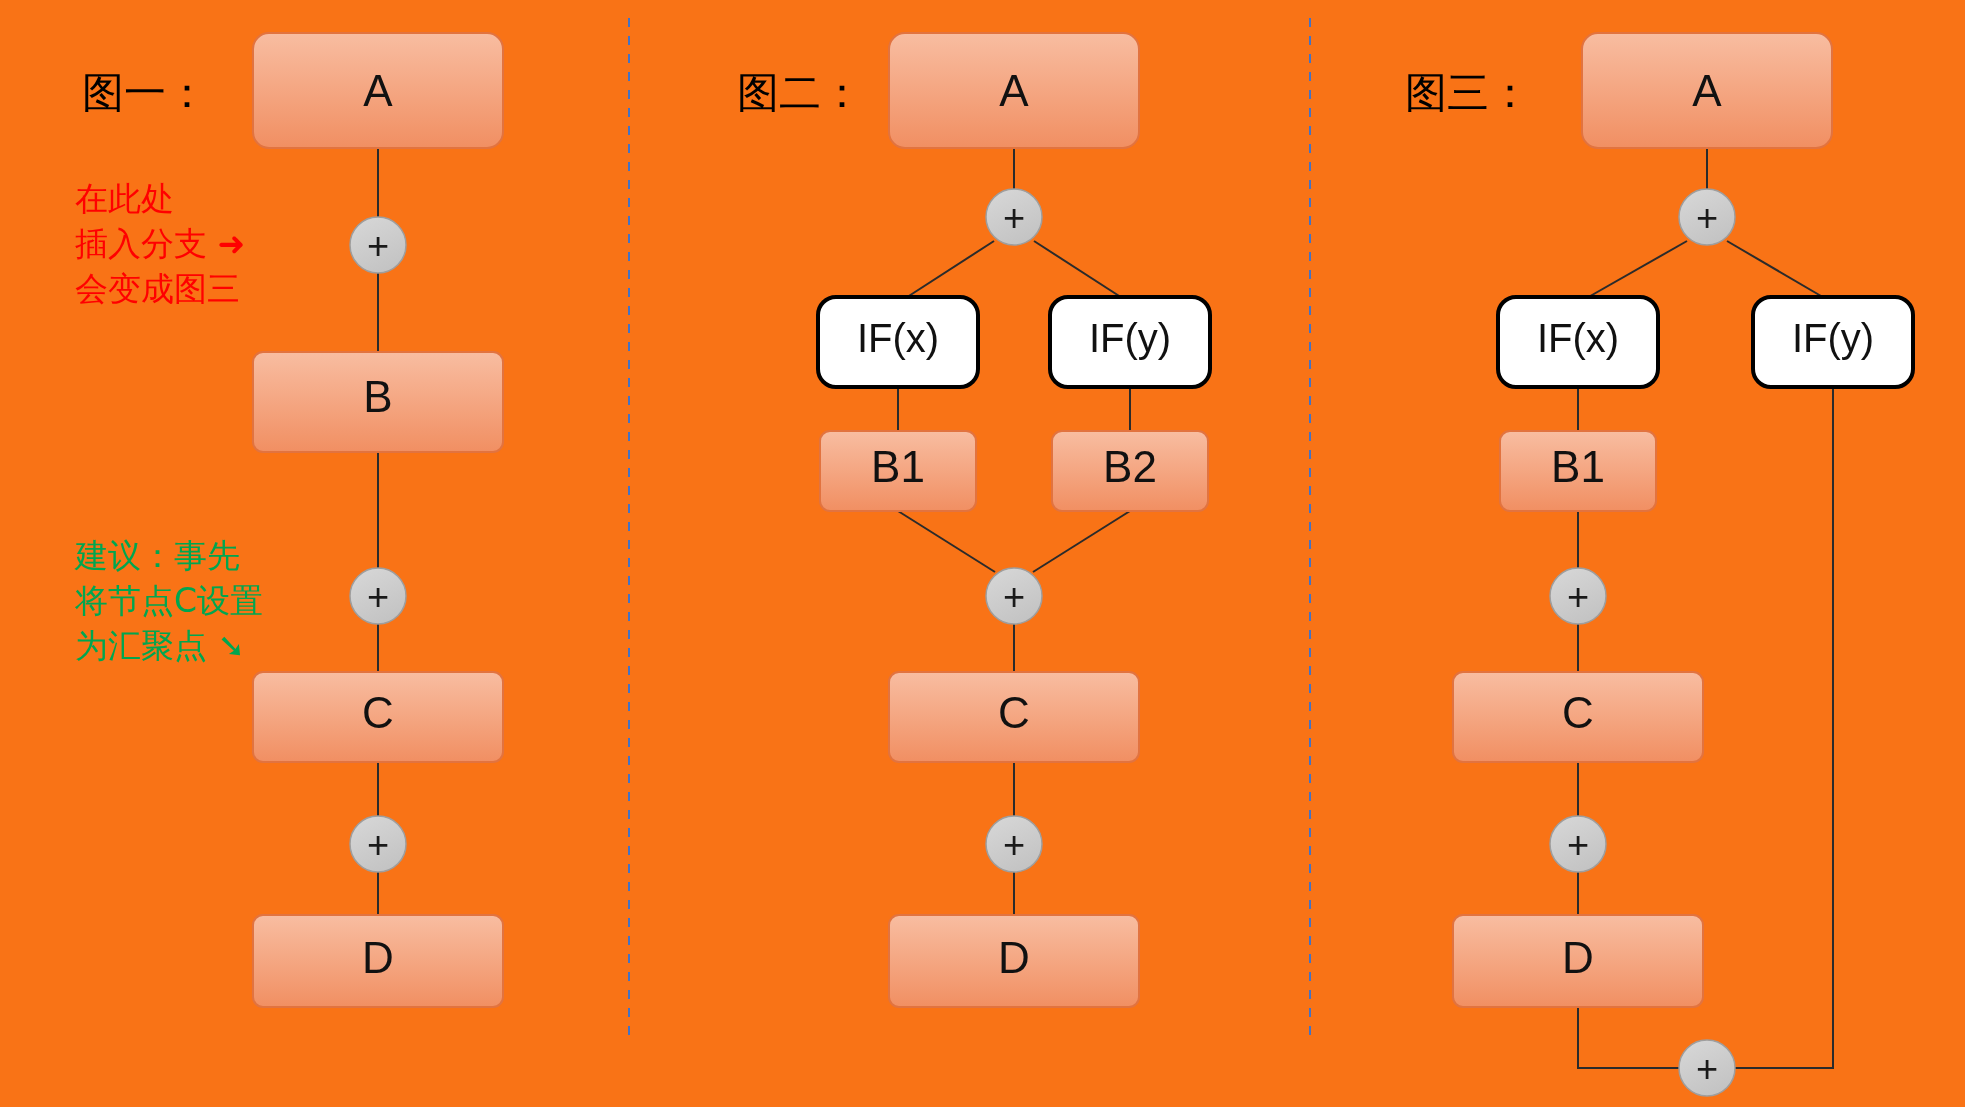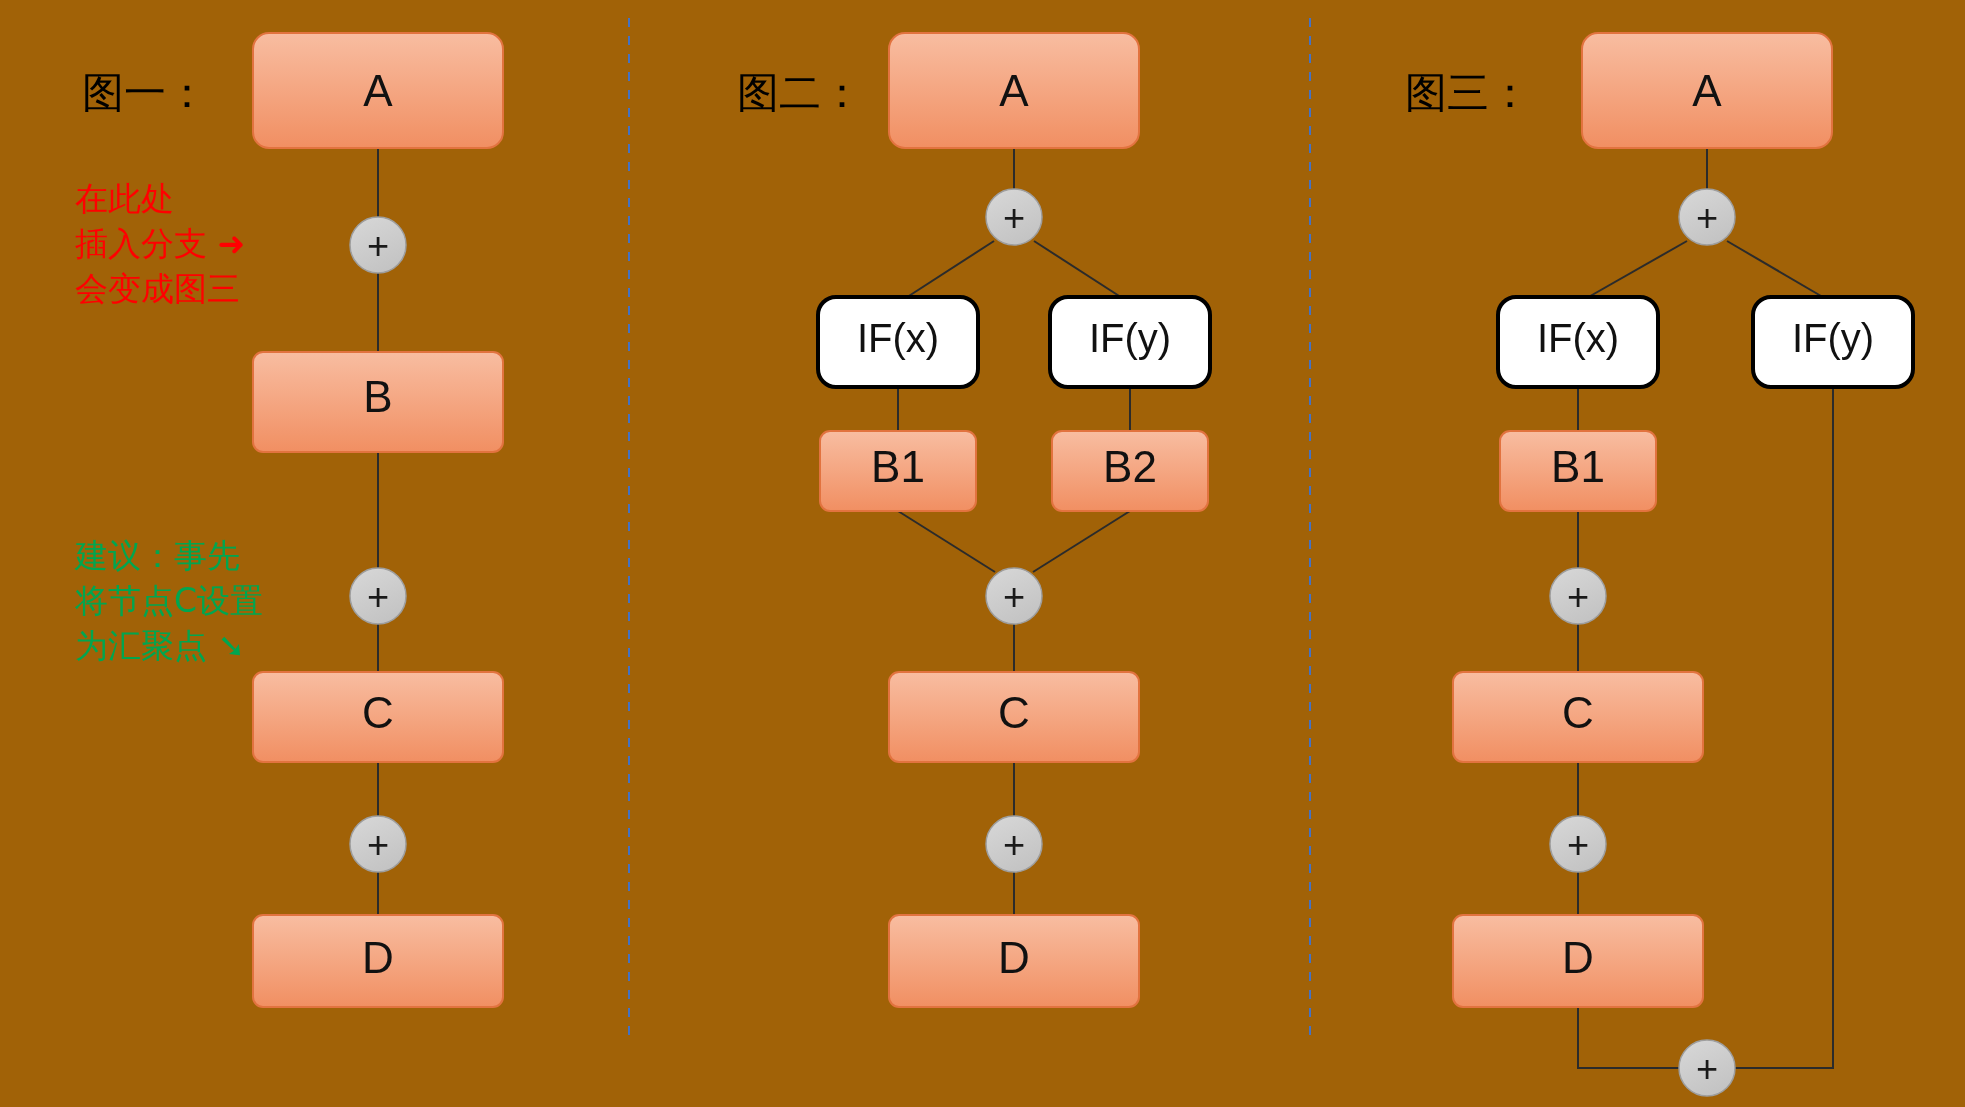--- a/index.html
+++ b/index.html
@@ -7,21 +7,21 @@
     padding: 0;
     background: #ffffff;
   }
   body {
     font-family: "Liberation Sans", "DejaVu Sans", sans-serif;
   }
   #canvas {
     position: relative;
     width: 1965px;
     height: 1107px;
-    background: #a16207;
+    background: #f97316;
     overflow: hidden;
   }
   svg.layer {
     position: absolute;
     left: 0;
     top: 0;
     width: 1965px;
     height: 1107px;
   }
   .node-label {

